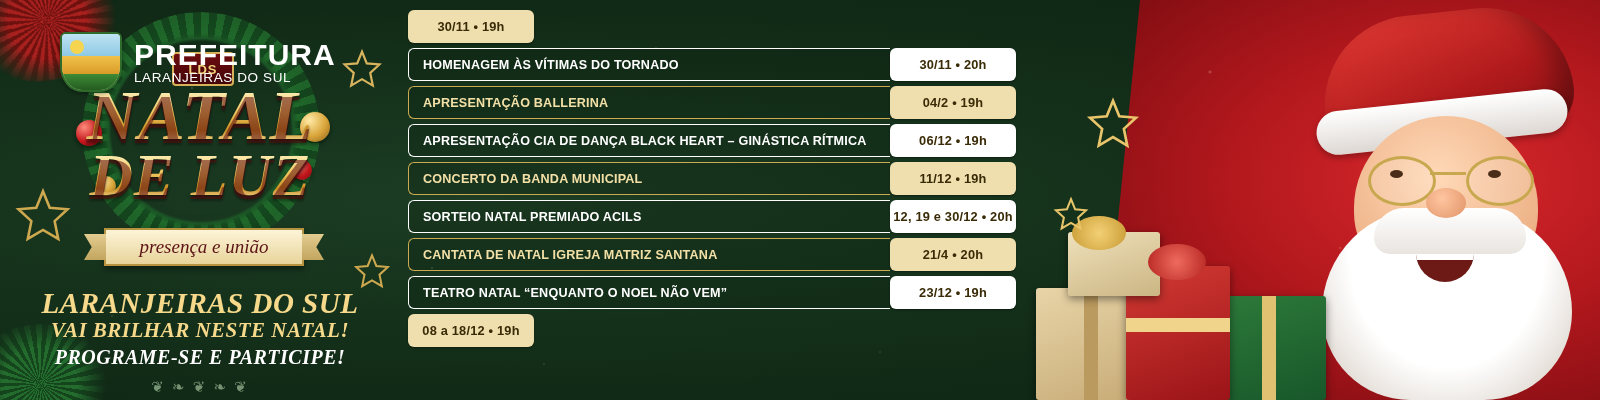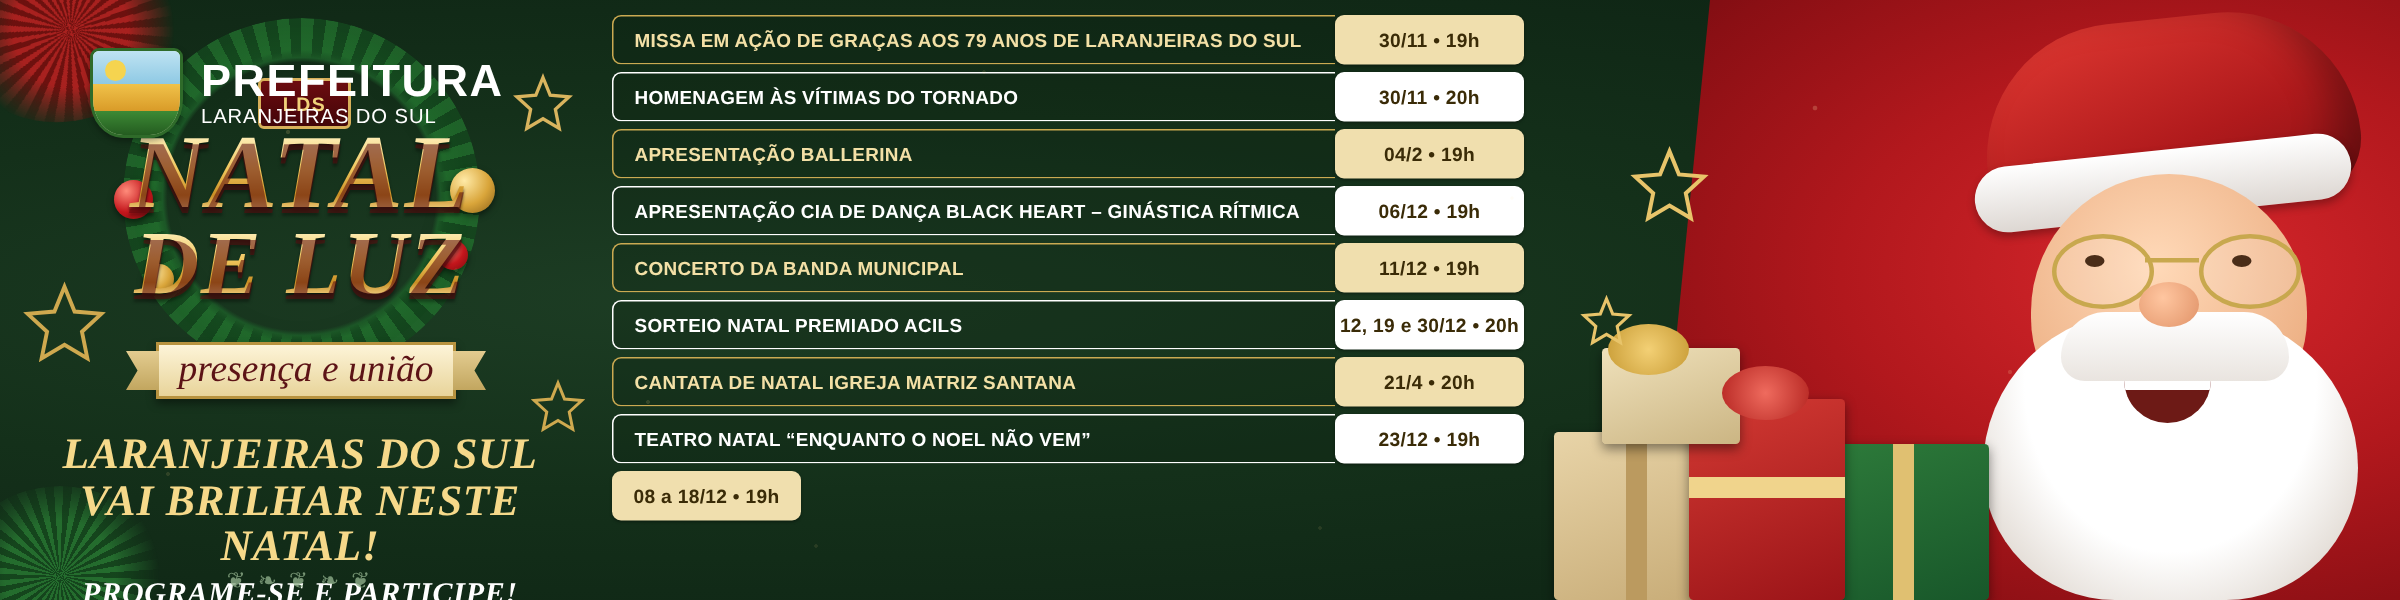--- a/index.html
+++ b/index.html
@@ -126,21 +126,21 @@
   .ribbon {
     position: absolute;
     left: 104px; top: 228px;
     width: 196px; height: 34px;
     background: linear-gradient(#fdf4d8, #e8d49a);
     border: 2px solid #b8933f;
     display: flex; align-items: center; justify-content: center;
     color: #5c1316;
     font-family: "Liberation Serif", serif;
     font-style: italic;
-    font-size: 25px;
+    font-size: 19px;
     box-shadow: 0 3px 6px rgba(0,0,0,.45);
   }
   .ribbon::before, .ribbon::after {
     content: "";
     position: absolute;
     top: 4px;
     width: 22px; height: 26px;
     background: linear-gradient(#e3cc90, #c2a65f);
   }
   .ribbon::before { left: -22px; clip-path: polygon(0 0, 100% 0, 100% 100%, 0 100%, 35% 50%); }
@@ -151,21 +151,21 @@
     left: 0; top: 288px;
     width: 400px;
     text-align: center;
     font-family: "Liberation Serif", serif;
     font-style: italic;
     font-weight: bold;
     color: #f6d98a;
     line-height: 1.06;
   }
   .slogan .s1 { display: block; font-size: 29px; letter-spacing: .5px; }
-  .slogan .s2 { display: block; font-size: 29px; letter-spacing: .5px; }
+  .slogan .s2 { display: block; font-size: 21px; letter-spacing: .5px; }
   .slogan .s3 {
     display: block;
     font-size: 20px;
     margin-top: 6px;
     color: #ffffff;
     letter-spacing: .5px;
   }
   .flourish {
     position: absolute;
     left: 0; bottom: 4px;
@@ -456,21 +456,20 @@
       <span class="s2">VAI BRILHAR NESTE NATAL!</span>
       <span class="s3">PROGRAME-SE E PARTICIPE!</span>
     </div>
 
     <div class="flourish">❦ ❧ ❦ ❧ ❦</div>
   </div>
 
   <div class="schedule">
 
     <div class="row cream">
-      <div class="title">MISSA EM AÇÃO DE GRAÇAS AOS 79 ANOS DE LARANJEIRAS DO SUL</div>
       <div class="date">30/11 • 19h</div>
     </div>
 
     <div class="row white">
       <div class="title">HOMENAGEM ÀS VÍTIMAS DO TORNADO</div>
       <div class="date">30/11 • 20h</div>
     </div>
 
 
     <div class="row cream">

